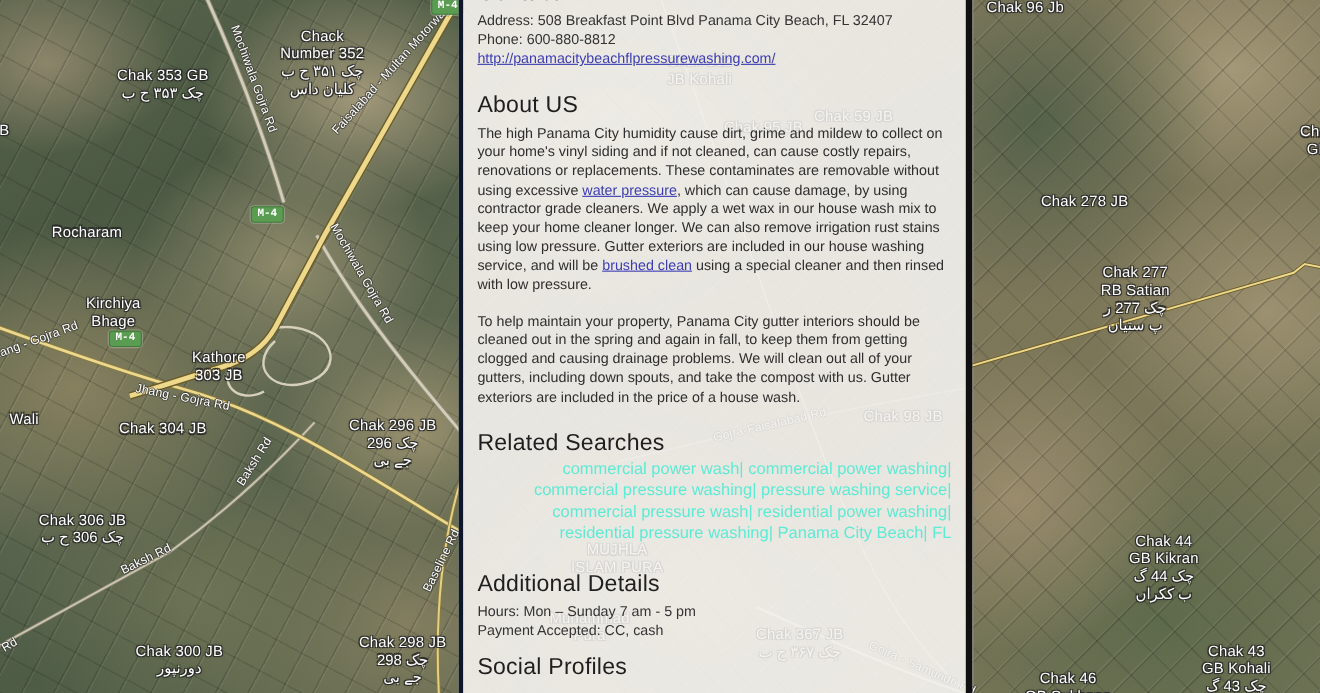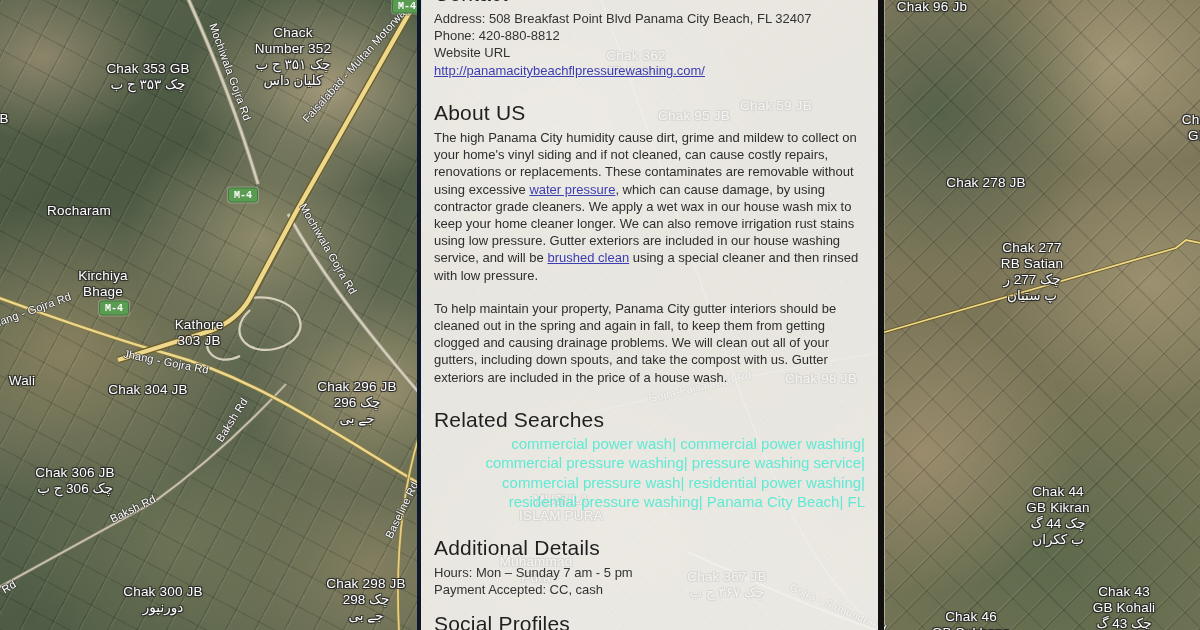--- a/index.html
+++ b/index.html
@@ -181,22 +181,21 @@
         <div class="badge" style="left: 243px; top: 195px;">M-4</div>
         <div class="badge" style="left: 114px; top: 308px;">M-4</div>
       </div>
   </div>
 
   <div class="panel">
     <div class="panel-inner">
 
       <h2 class="first">Contact</h2>
       <div class="line">Address: 508 Breakfast Point Blvd Panama City Beach, FL 32407</div>
-      <div class="line">Phone: 420-880-8812</div>
-      <div class="line">Website URL</div>
+      <div class="line">Phone: 600-880-8812</div>
       <a class="link indigo url">http://panamacitybeachflpressurewashing.com/</a>
 
       <h2 class="h-about">About US</h2>
       <p class="body"><span>The high Panama City humidity cause dirt, grime and mildew to collect on your home's vinyl siding and if not cleaned, can cause costly repairs, renovations or replacements. These contaminates are removable without using excessive </span><a class="link indigo">water pressure</a><span>, which can cause damage, by using contractor grade cleaners. We apply a wet wax in our house wash mix to keep your home cleaner longer. We can also remove irrigation rust stains using low pressure. Gutter exteriors are included in our house washing service, and will be </span><a class="link indigo">brushed clean</a><span> using a special cleaner and then rinsed with low pressure.</span></p>
       <p class="body second">To help maintain your property, Panama City gutter interiors should be cleaned out in the spring and again in fall, to keep them from getting clogged and causing drainage problems. We will clean out all of your gutters, including down spouts, and take the compost with us. Gutter exteriors are included in the price of a house wash.</p>
 
       <h2 class="h-related">Related Searches</h2>
       <p class="related-list">commercial power wash| commercial power washing| commercial pressure washing| pressure washing service| commercial pressure wash| residential power washing| residential pressure washing| Panama City Beach| FL</p>
 
       <h2 class="h-details">Additional Details</h2>

